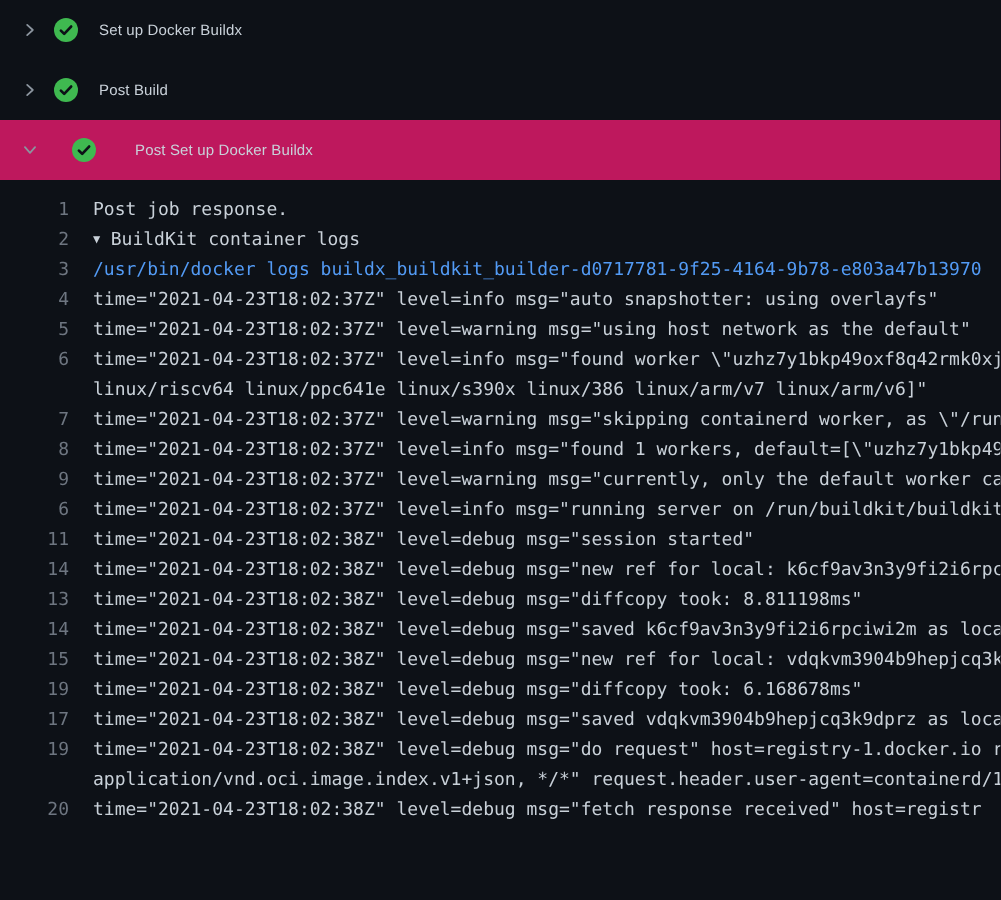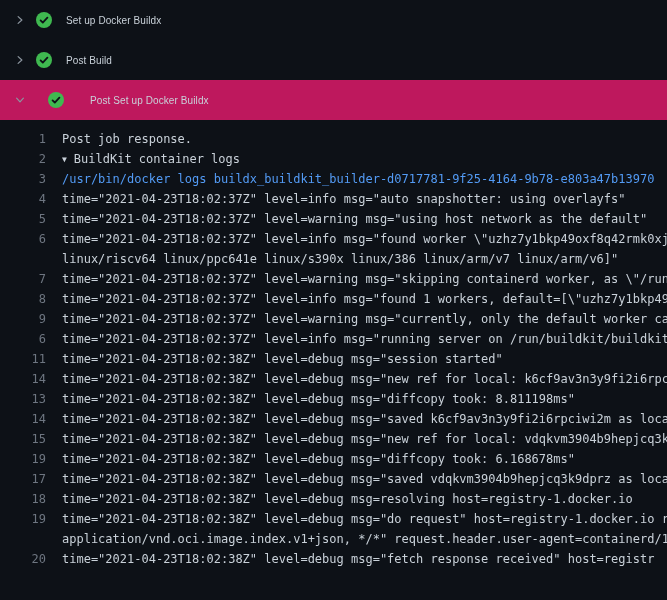--- a/index.html
+++ b/index.html
@@ -184,24 +184,20 @@
       </div>
       <div class="log-row">
         <span class="ln">19</span>
         <span class="lt">time="2021-04-23T18:02:38Z" level=debug msg="diffcopy took: 6.168678ms"</span>
       </div>
       <div class="log-row">
         <span class="ln">17</span>
         <span class="lt">time="2021-04-23T18:02:38Z" level=debug msg="saved vdqkvm3904b9hepjcq3k9dprz as loca</span>
       </div>
       <div class="log-row">
-        <span class="ln">18</span>
-        <span class="lt">time="2021-04-23T18:02:38Z" level=debug msg=resolving host=registry-1.docker.io</span>
-      </div>
-      <div class="log-row">
         <span class="ln">19</span>
         <span class="lt">time="2021-04-23T18:02:38Z" level=debug msg="do request" host=registry-1.docker.io r</span>
       </div>
       <div class="log-row">
         <span class="ln"></span>
         <span class="lt">application/vnd.oci.image.index.v1+json, */*" request.header.user-agent=containerd/1.4</span>
       </div>
       <div class="log-row">
         <span class="ln">20</span>
         <span class="lt">time="2021-04-23T18:02:38Z" level=debug msg="fetch response received" host=registr</span>

